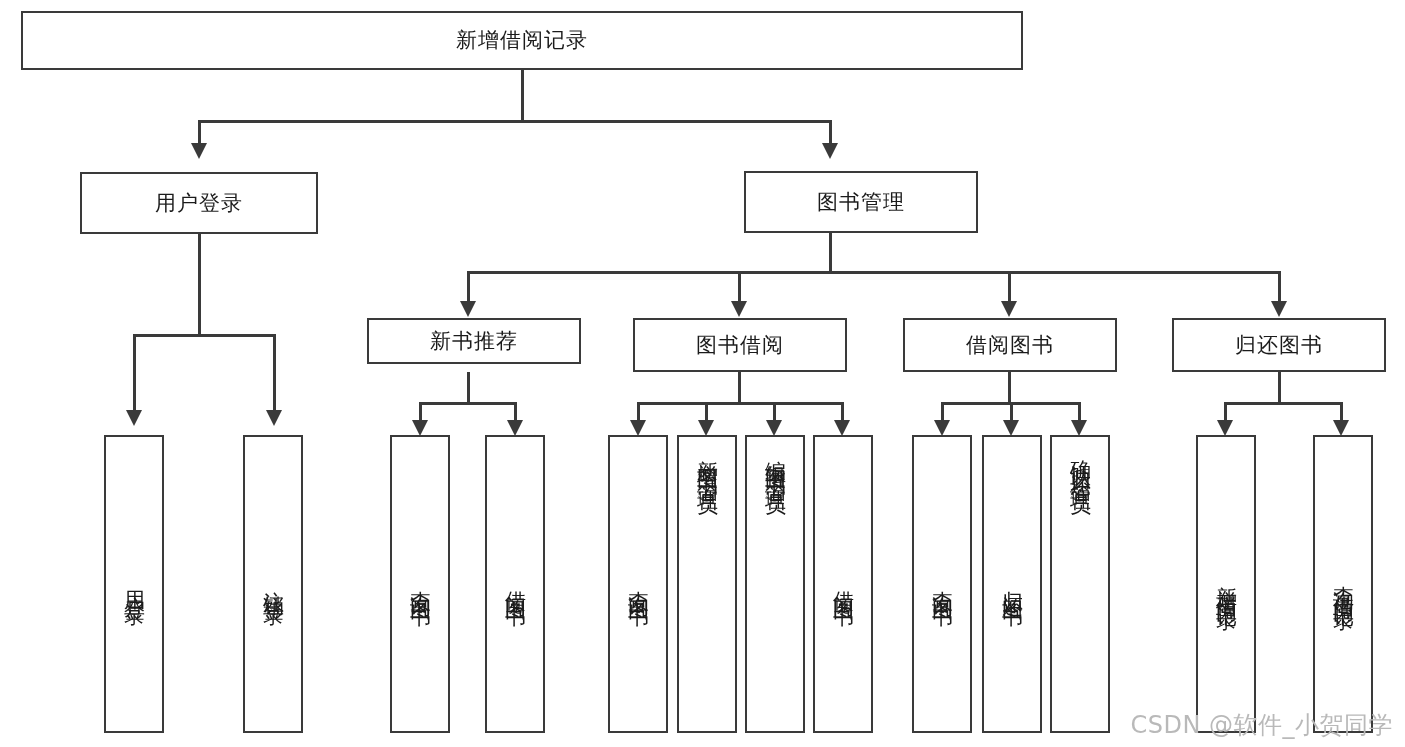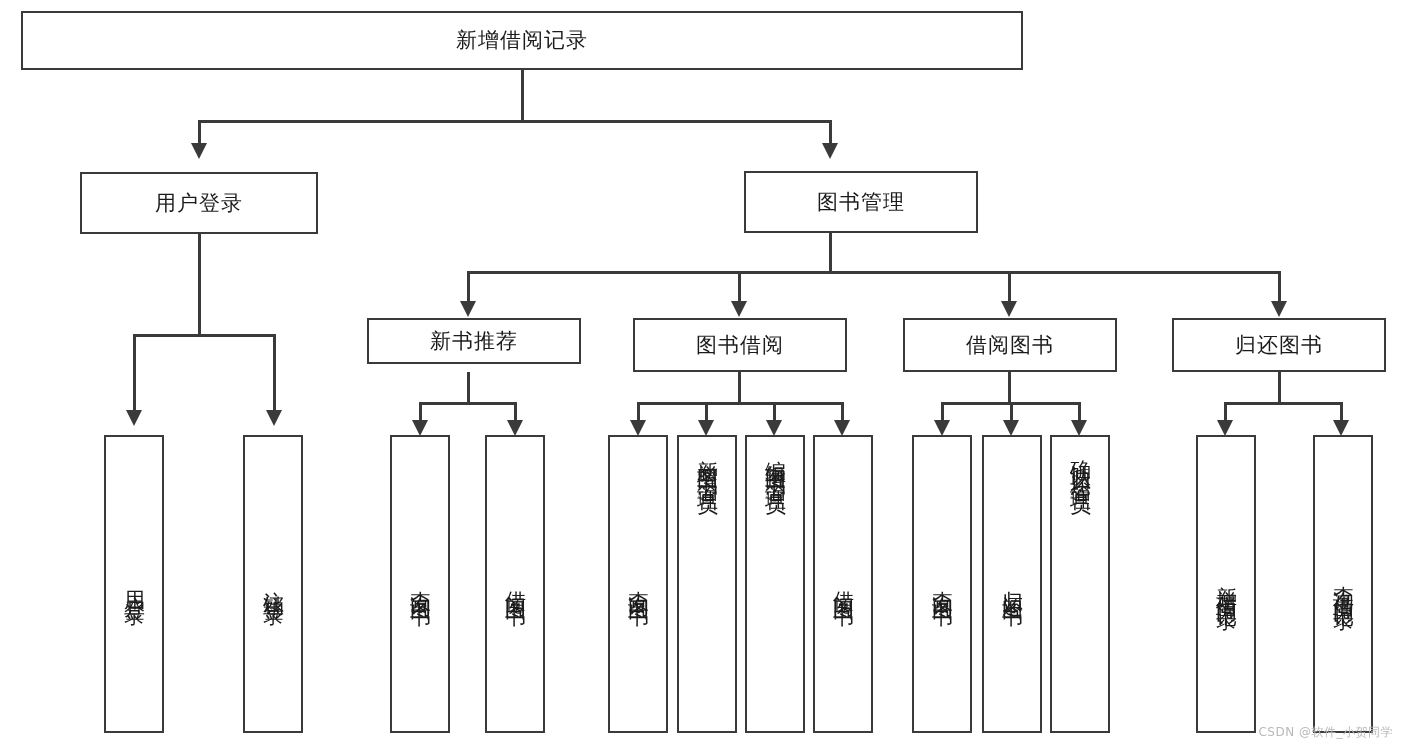--- a/index.html
+++ b/index.html
@@ -65,21 +65,21 @@
     height: 0;
     border-left: 8px solid transparent;
     border-right: 8px solid transparent;
     border-top: 16px solid #3a3a3a;
   }
   
   #watermark {
     position: absolute;
     right: 12px;
     bottom: 6px;
-    font-size: 12px;
+    font-size: 24px;
     color: #b9b9b9;
     white-space: nowrap;
     letter-spacing: 0.5px;
   }
 </style>
 </head>
 <body>
 
 <div id="canvas">
 

